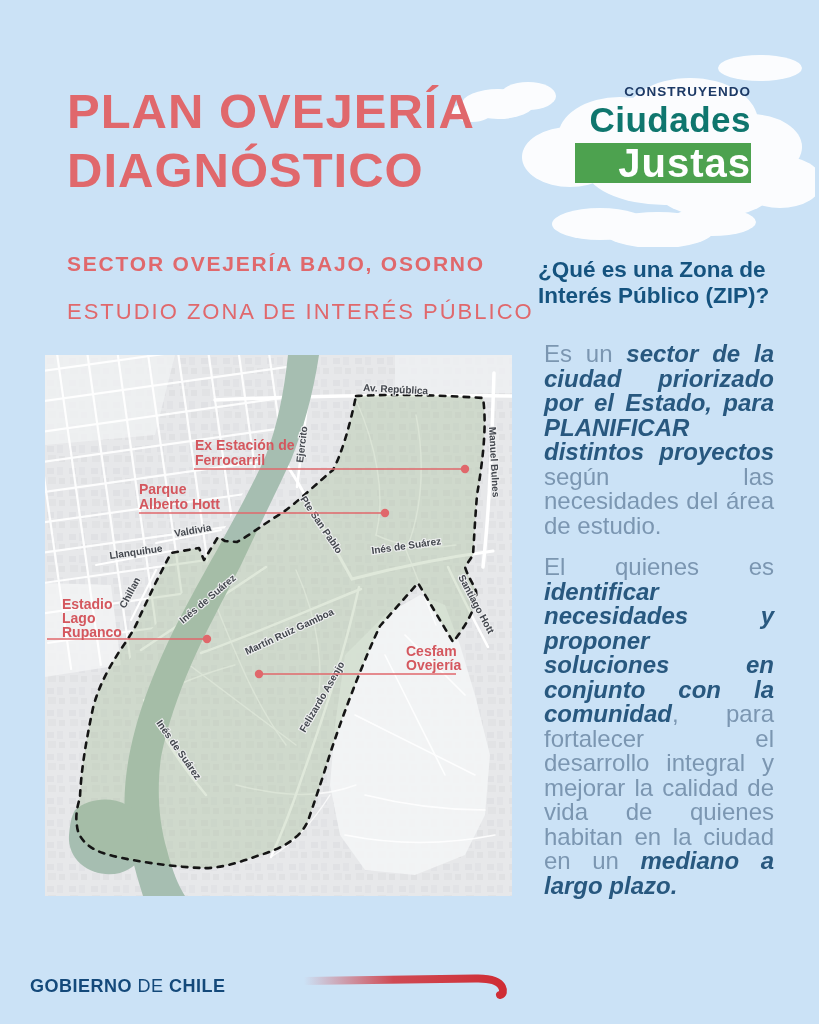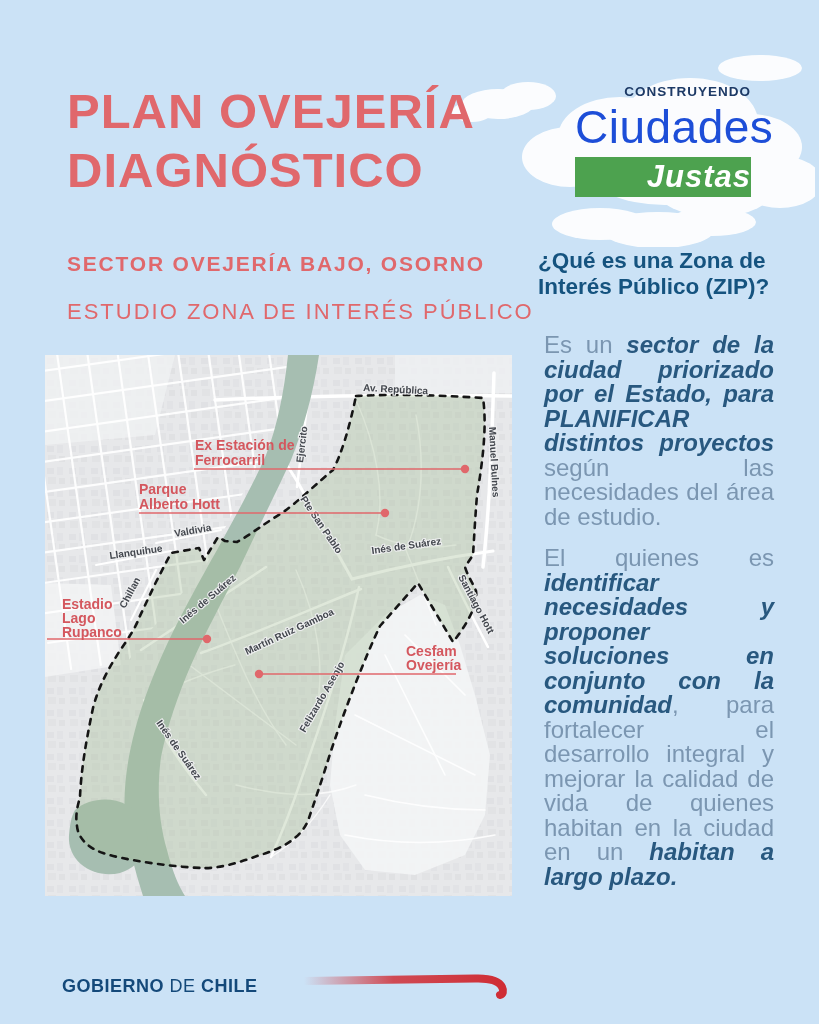--- a/index.html
+++ b/index.html
@@ -11,38 +11,38 @@
          color:#e0686c;letter-spacing:1px;}
   .subtitle-bold{position:absolute;left:67px;top:252px;font-size:21px;font-weight:800;
          color:#e0686c;letter-spacing:1.8px;}
   .subtitle-light{position:absolute;left:67px;top:299px;font-size:22px;font-weight:400;
          color:#e0686c;letter-spacing:2px;}
 
   
   .clouds{position:absolute;left:450px;top:52px;}
   .logo{position:absolute;left:575px;top:84px;width:176px;text-align:right;}
   .logo-top{font-size:13.5px;font-weight:800;color:#1d3a66;letter-spacing:1px;}
-  .logo-mid{font-size:46px;font-weight:400;color:#1d4ed8;margin-top:1px;letter-spacing:0.5px;}
+  .logo-mid{font-size:35px;font-weight:700;color:#0f766e;margin-top:1px;letter-spacing:0.5px;}
   .logo-box{margin-top:3px;background:#4da24f;height:40px;line-height:40px;
-            font-size:31px;font-weight:800;font-style:italic;color:#ffffff;letter-spacing:1px;}
-
-  
-  .rightcol{position:absolute;left:538px;top:248px;width:242px;}
+            font-size:40px;font-weight:800;color:#ffffff;letter-spacing:1px;}
+
+  
+  .rightcol{position:absolute;left:538px;top:257px;width:242px;}
   .q-heading{font-size:22.5px;line-height:26px;font-weight:800;color:#15537f;}
   .q-par{margin:6px;margin-top:17px;font-size:24px;line-height:24.5px;color:#7b96b1;
          text-align:justify;}
   .q-par.first{margin-top:33px;}
   .em-blue{font-weight:800;font-style:italic;color:#28587f;}
   .em-red{font-weight:700;font-style:italic;color:#d4676b;}
 
   
   .map{position:absolute;left:45px;top:355px;width:467px;height:541px;}
 
   
-  .footer-left{position:absolute;left:30px;top:976px;font-size:18px;color:#14497a;letter-spacing:0.5px;margin-left:32px;}
+  .footer-left{position:absolute;left:30px;top:976px;font-size:18px;color:#14497a;letter-spacing:0.5px;}
   .footer-left .b{font-weight:800;}
   .footer-left .l{font-weight:400;}
   .footer-right{position:absolute;right:30px;top:976px;font-size:18px;font-weight:800;
                 color:#14497a;letter-spacing:0.5px;}
   .swoosh{position:absolute;left:290px;top:973px;}
 </style>
 </head>
 <body>
 
 <div class="poster">
@@ -75,21 +75,21 @@
   <div class="title">
     <div>PLAN OVEJERÍA</div>
     <div>DIAGNÓSTICO</div>
   </div>
   <div class="subtitle-bold">SECTOR OVEJERÍA BAJO, OSORNO</div>
   <div class="subtitle-light">ESTUDIO ZONA DE INTERÉS PÚBLICO</div>
 
   <div class="rightcol">
     <div class="q-heading">¿Qué es una Zona de Interés Público (ZIP)?</div>
     <p class="q-par first"><span>Es un </span><span class="em-blue">sector de la ciudad priorizado por el Estado, para PLANIFICAR distintos proyectos</span><span> según las necesidades del área de estudio.</span></p>
-    <p class="q-par"><span>El quienes es </span><span class="em-blue">identificar necesidades y proponer soluciones en conjunto con la comunidad</span><span>, para fortalecer el desarrollo integral y mejorar la calidad de vida de quienes habitan en la ciudad en un </span><span class="em-blue">habitan a largo plazo.</span></p>
+    <p class="q-par"><span>El quienes es </span><span class="em-blue">identificar necesidades y proponer soluciones en conjunto con la comunidad</span><span>, para fortalecer el desarrollo integral y mejorar la calidad de vida de quienes habitan en la ciudad en un </span><span class="em-blue">mediano a largo plazo.</span></p>
   </div>
 
   <svg class="map" width="467" height="541" viewBox="0 0 467 541">
     <defs>
       <pattern id="blocks" width="22" height="22" patternUnits="userSpaceOnUse">
         <rect x="2" y="3" width="7" height="6" fill="#d9dadd"></rect>
         <rect x="12" y="2" width="6" height="8" fill="#dddee1"></rect>
         <rect x="3" y="12" width="8" height="7" fill="#dcdde0"></rect>
         <rect x="14" y="13" width="6" height="6" fill="#d8d9dc"></rect>
       </pattern>

